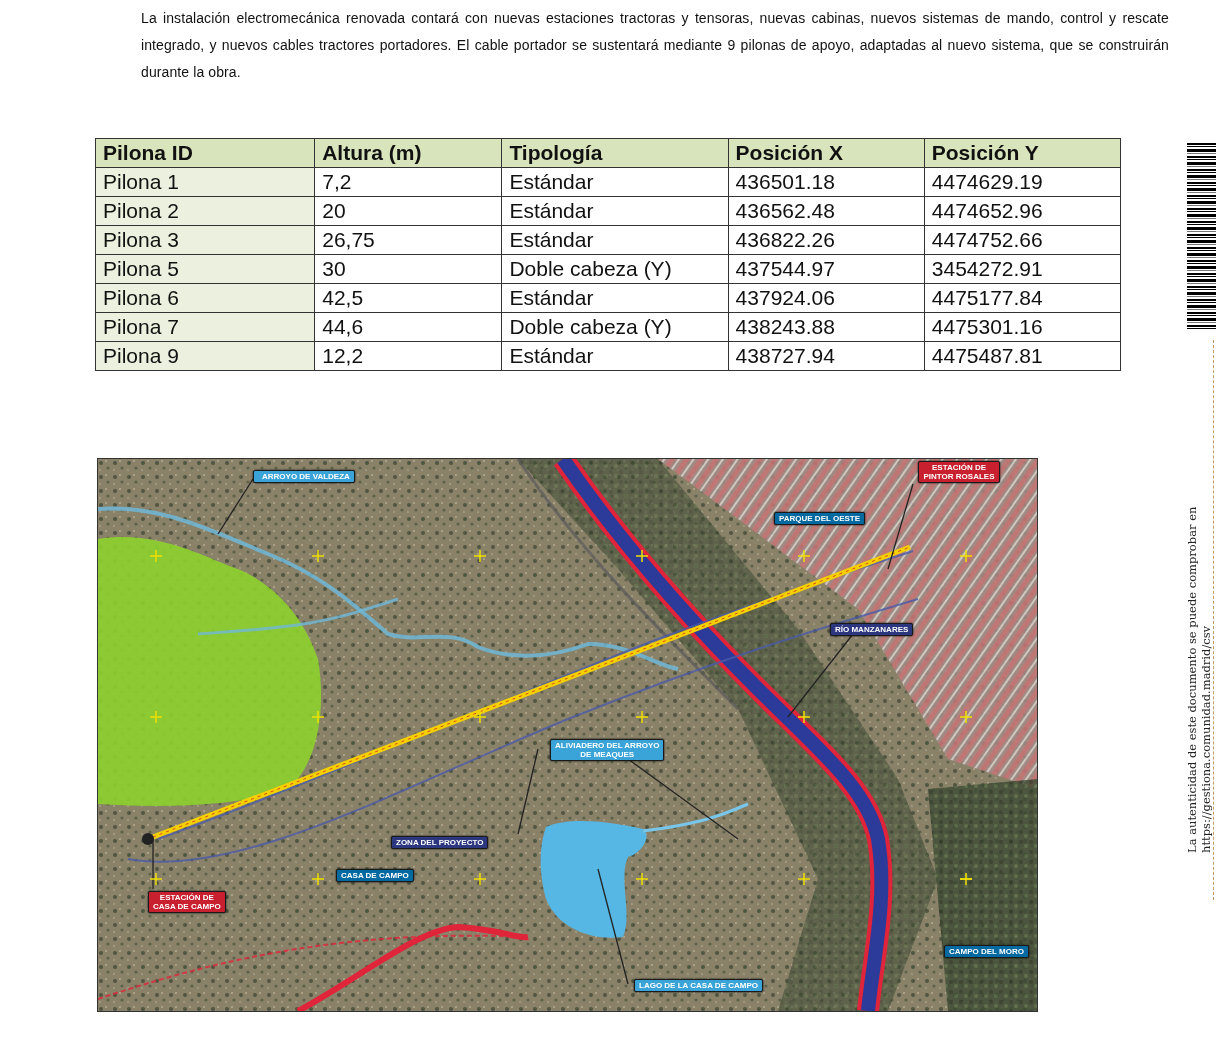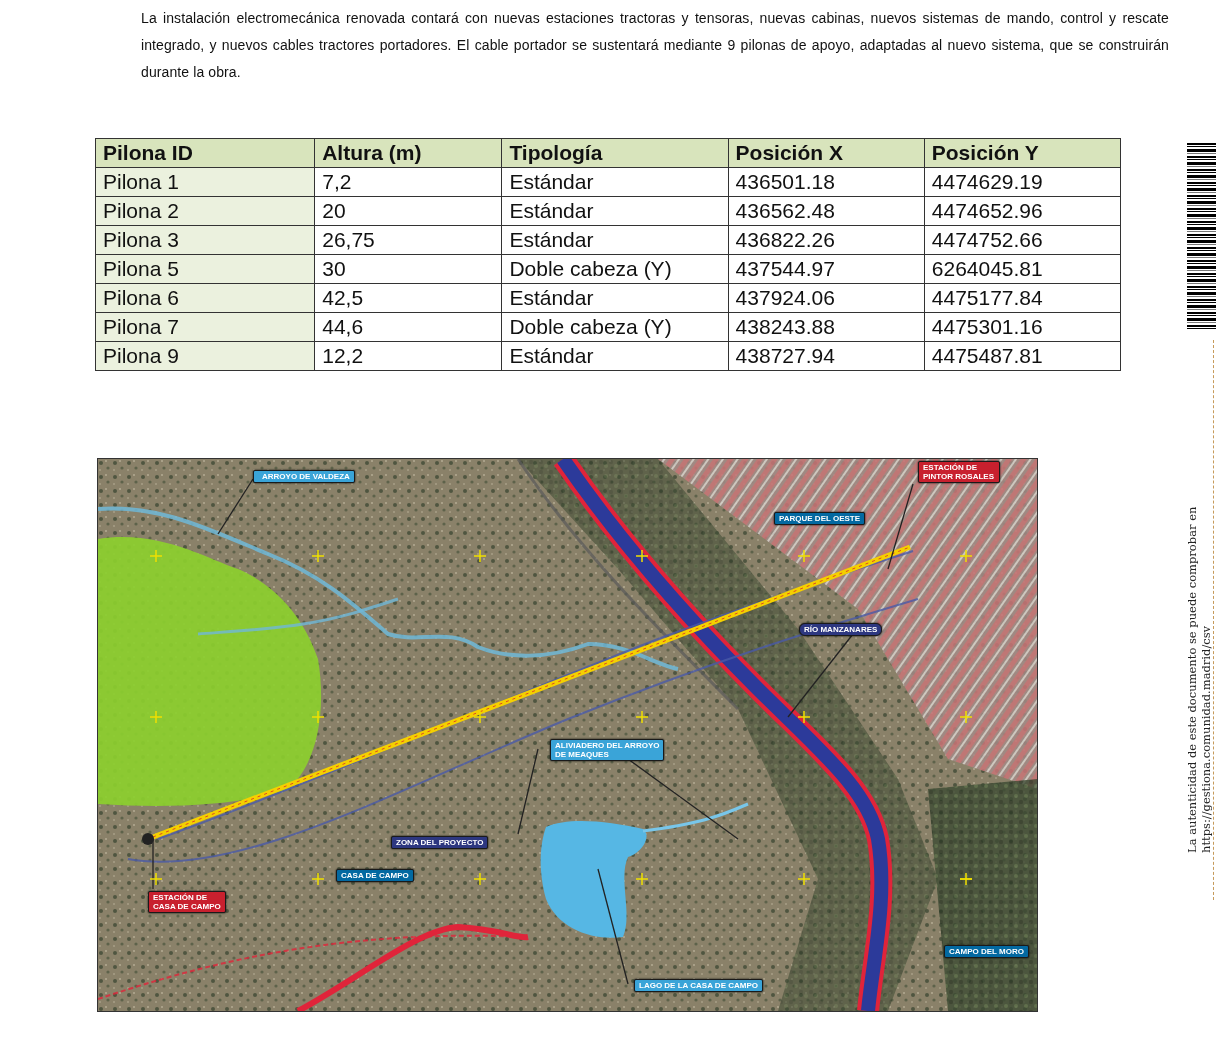--- a/index.html
+++ b/index.html
@@ -12,21 +12,21 @@
   table.pilonas th, table.pilonas td { border:1px solid #333; padding:0 7px; height:28px;
           line-height:28px; text-align:left; white-space:nowrap; }
   table.pilonas th { background:#d8e4bc; font-weight:bold; }
   table.pilonas td.first { background:#ebf1de; }
   table.pilonas col.c1 { width:219px; } table.pilonas col.c2 { width:187px; }
   table.pilonas col.c3 { width:226px; } table.pilonas col.c4 { width:196px; }
   table.pilonas col.c5 { width:196px; }
   .map { position:absolute; left:97px; top:458px; width:939px; height:552px;
          border:1px solid #333; overflow:hidden; background:#7d7562; }
   .map svg { display:block; }
-  .lbl { position:absolute; font-size:8px; font-weight:bold; color:#fff; 
+  .lbl { position:absolute; font-size:8px; font-weight:bold; color:#fff; text-align:center;
          line-height:9px; padding:1px 4px; border:1px solid #1a1a1a; border-radius:2px;
          white-space:nowrap; box-shadow:0 0 2px #000; }
   .lbl.blue { background:#3aa4d8; } .lbl.navy { background:#2d3780; }
   .lbl.green { background:#0369a1; } .lbl.red { background:#c8202e; }
   .barcode { position:absolute; left:1187px; top:143px; width:30px; height:186px;
     background: repeating-linear-gradient(180deg,#000 0 2px,#fff 2px 3px,#000 3px 4px,#fff 4px 6px,#000 6px 9px,#fff 9px 10px,#777 10px 11px,#fff 11px 13px); }
   .dash-line { position:absolute; left:1213px; top:340px; width:0; height:560px;
                border-left:1px dashed #c69a5a; }
   .side-text { position:absolute; left:1185px; top:853px; transform-origin:0 0;
                transform:rotate(-90deg); font-family:"DejaVu Serif", serif; font-size:11.5px;
@@ -74,21 +74,21 @@
         <td>26,75</td>
         <td>Estándar</td>
         <td>436822.26</td>
         <td>4474752.66</td>
       </tr>
       <tr>
         <td class="first">Pilona 5</td>
         <td>30</td>
         <td>Doble cabeza (Y)</td>
         <td>437544.97</td>
-        <td>6264045.81</td>
+        <td>3454272.91</td>
       </tr>
       <tr>
         <td class="first">Pilona 6</td>
         <td>42,5</td>
         <td>Estándar</td>
         <td>437924.06</td>
         <td>4475177.84</td>
       </tr>
       <tr>
         <td class="first">Pilona 7</td>
@@ -175,21 +175,21 @@
         <path d="M700 420h12M706 414v12"></path>
         <path d="M862 420h12M868 420"></path>
         <path d="M862 420h12M868 414v12"></path>
     </g>
     <circle cx="50" cy="380" r="6" fill="#222"></circle>
   </svg>
 
   <div class="lbl blue" style="left:155px;top:11px;padding-left:8px;">ARROYO DE VALDEZA</div>
   <div class="lbl red" style="left:820px;top:2px;width:72px;white-space:normal;">ESTACIÓN DE PINTOR ROSALES</div>
   <div class="lbl green" style="left:676px;top:53px;">PARQUE DEL OESTE</div>
-  <div class="lbl navy" style="left:701px;top:164px;border-radius:6px;">RÍO MANZANARES</div>
+  <div class="lbl navy" style="left:732px;top:164px;">RÍO MANZANARES</div>
   <div class="lbl blue" style="left:452px;top:280px;">
     <div>ALIVIADERO DEL ARROYO</div>
     <div>DE MEAQUES</div>
   </div>
   <div class="lbl navy" style="left:293px;top:377px;">ZONA DEL PROYECTO</div>
   <div class="lbl green" style="left:238px;top:410px;">CASA DE CAMPO</div>
   <div class="lbl red" style="left:50px;top:432px;">
     <div>ESTACIÓN DE</div>
     <div>CASA DE CAMPO</div>
   </div>

